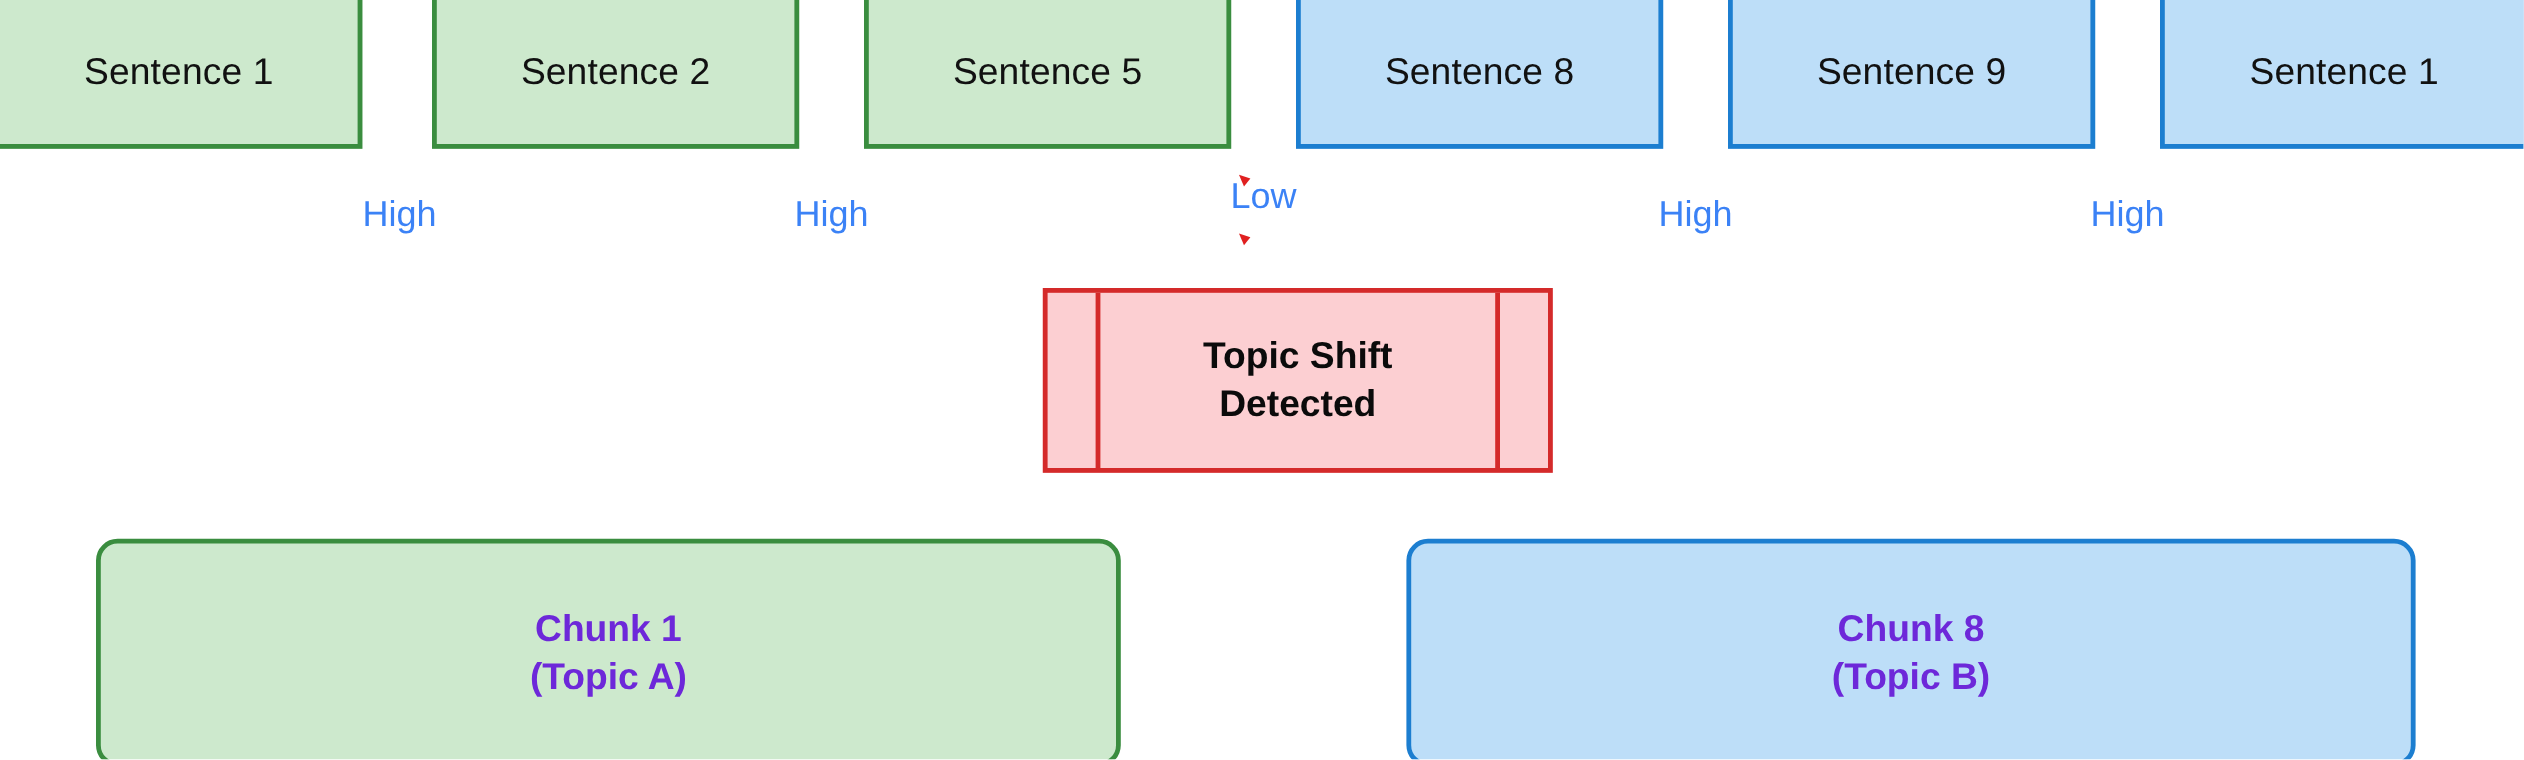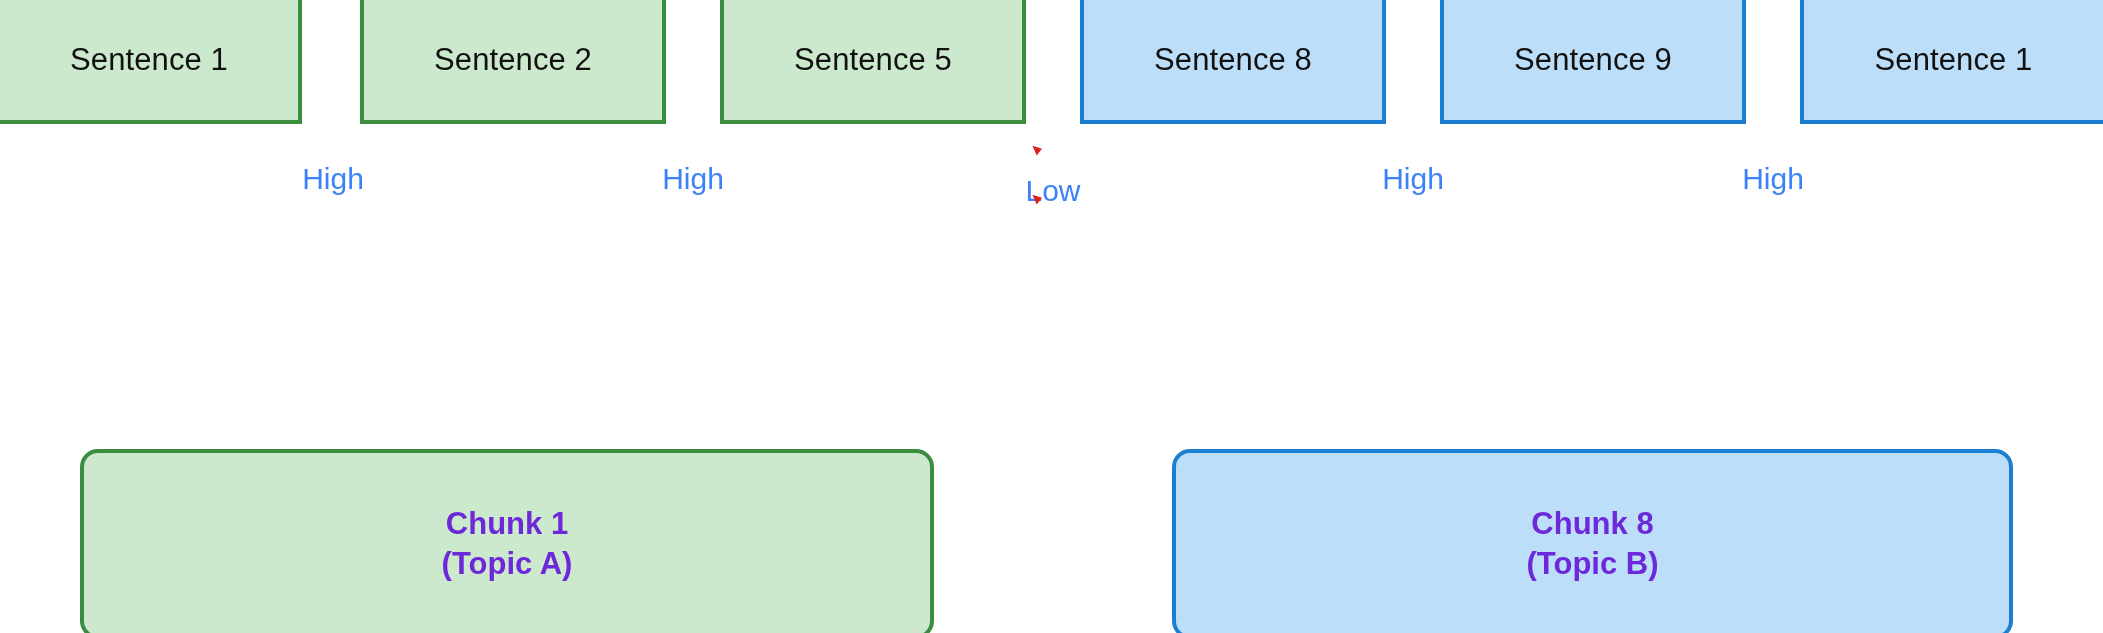--- a/index.html
+++ b/index.html
@@ -136,28 +136,34 @@
     <span>Sentence 9</span>
   </div>
   <div class="sentence-box topic-b" style="left:1800px; top:-4px; width:307px; height:128px;">
     <span>Sentence 1</span>
   </div>
 
   <div class="sim-label" style="left:333px; top:162px;">High</div>
 
   <div class="sim-label" style="left:693px; top:162px;">High</div>
 
-  <div class="sim-label" style="left:1053px; top:174px;">Low</div>
+  <div class="sim-label" style="left:1053px; top:147px;">Low</div>
   <div class="sim-marker" style="left:1031px; top:147px;"></div>
   <div class="sim-marker" style="left:1031px; top:196px;"></div>
 
   <div class="sim-label" style="left:1413px; top:162px;">High</div>
 
   <div class="sim-label" style="left:1773px; top:162px;">High</div>
 
+  <div id="topic-shift-box" style="left:869px; top:240px; width:425px; height:154px;">
+    <div class="divider" style="left:40px;"></div>
+    <div class="divider" style="right:40px;"></div>
+    <div id="topic-shift-label">Topic Shift
+Detected</div>
+  </div>
 
   <div class="chunk-box topic-a" style="left:80px; top:449px; width:854px; height:190px;">
     <div class="chunk-label">Chunk 1
 (Topic A)</div>
   </div>
 
   <div class="chunk-box topic-b" style="left:1172px; top:449px; width:841px; height:190px;">
     <div class="chunk-label">Chunk 8
 (Topic B)</div>
   </div>

